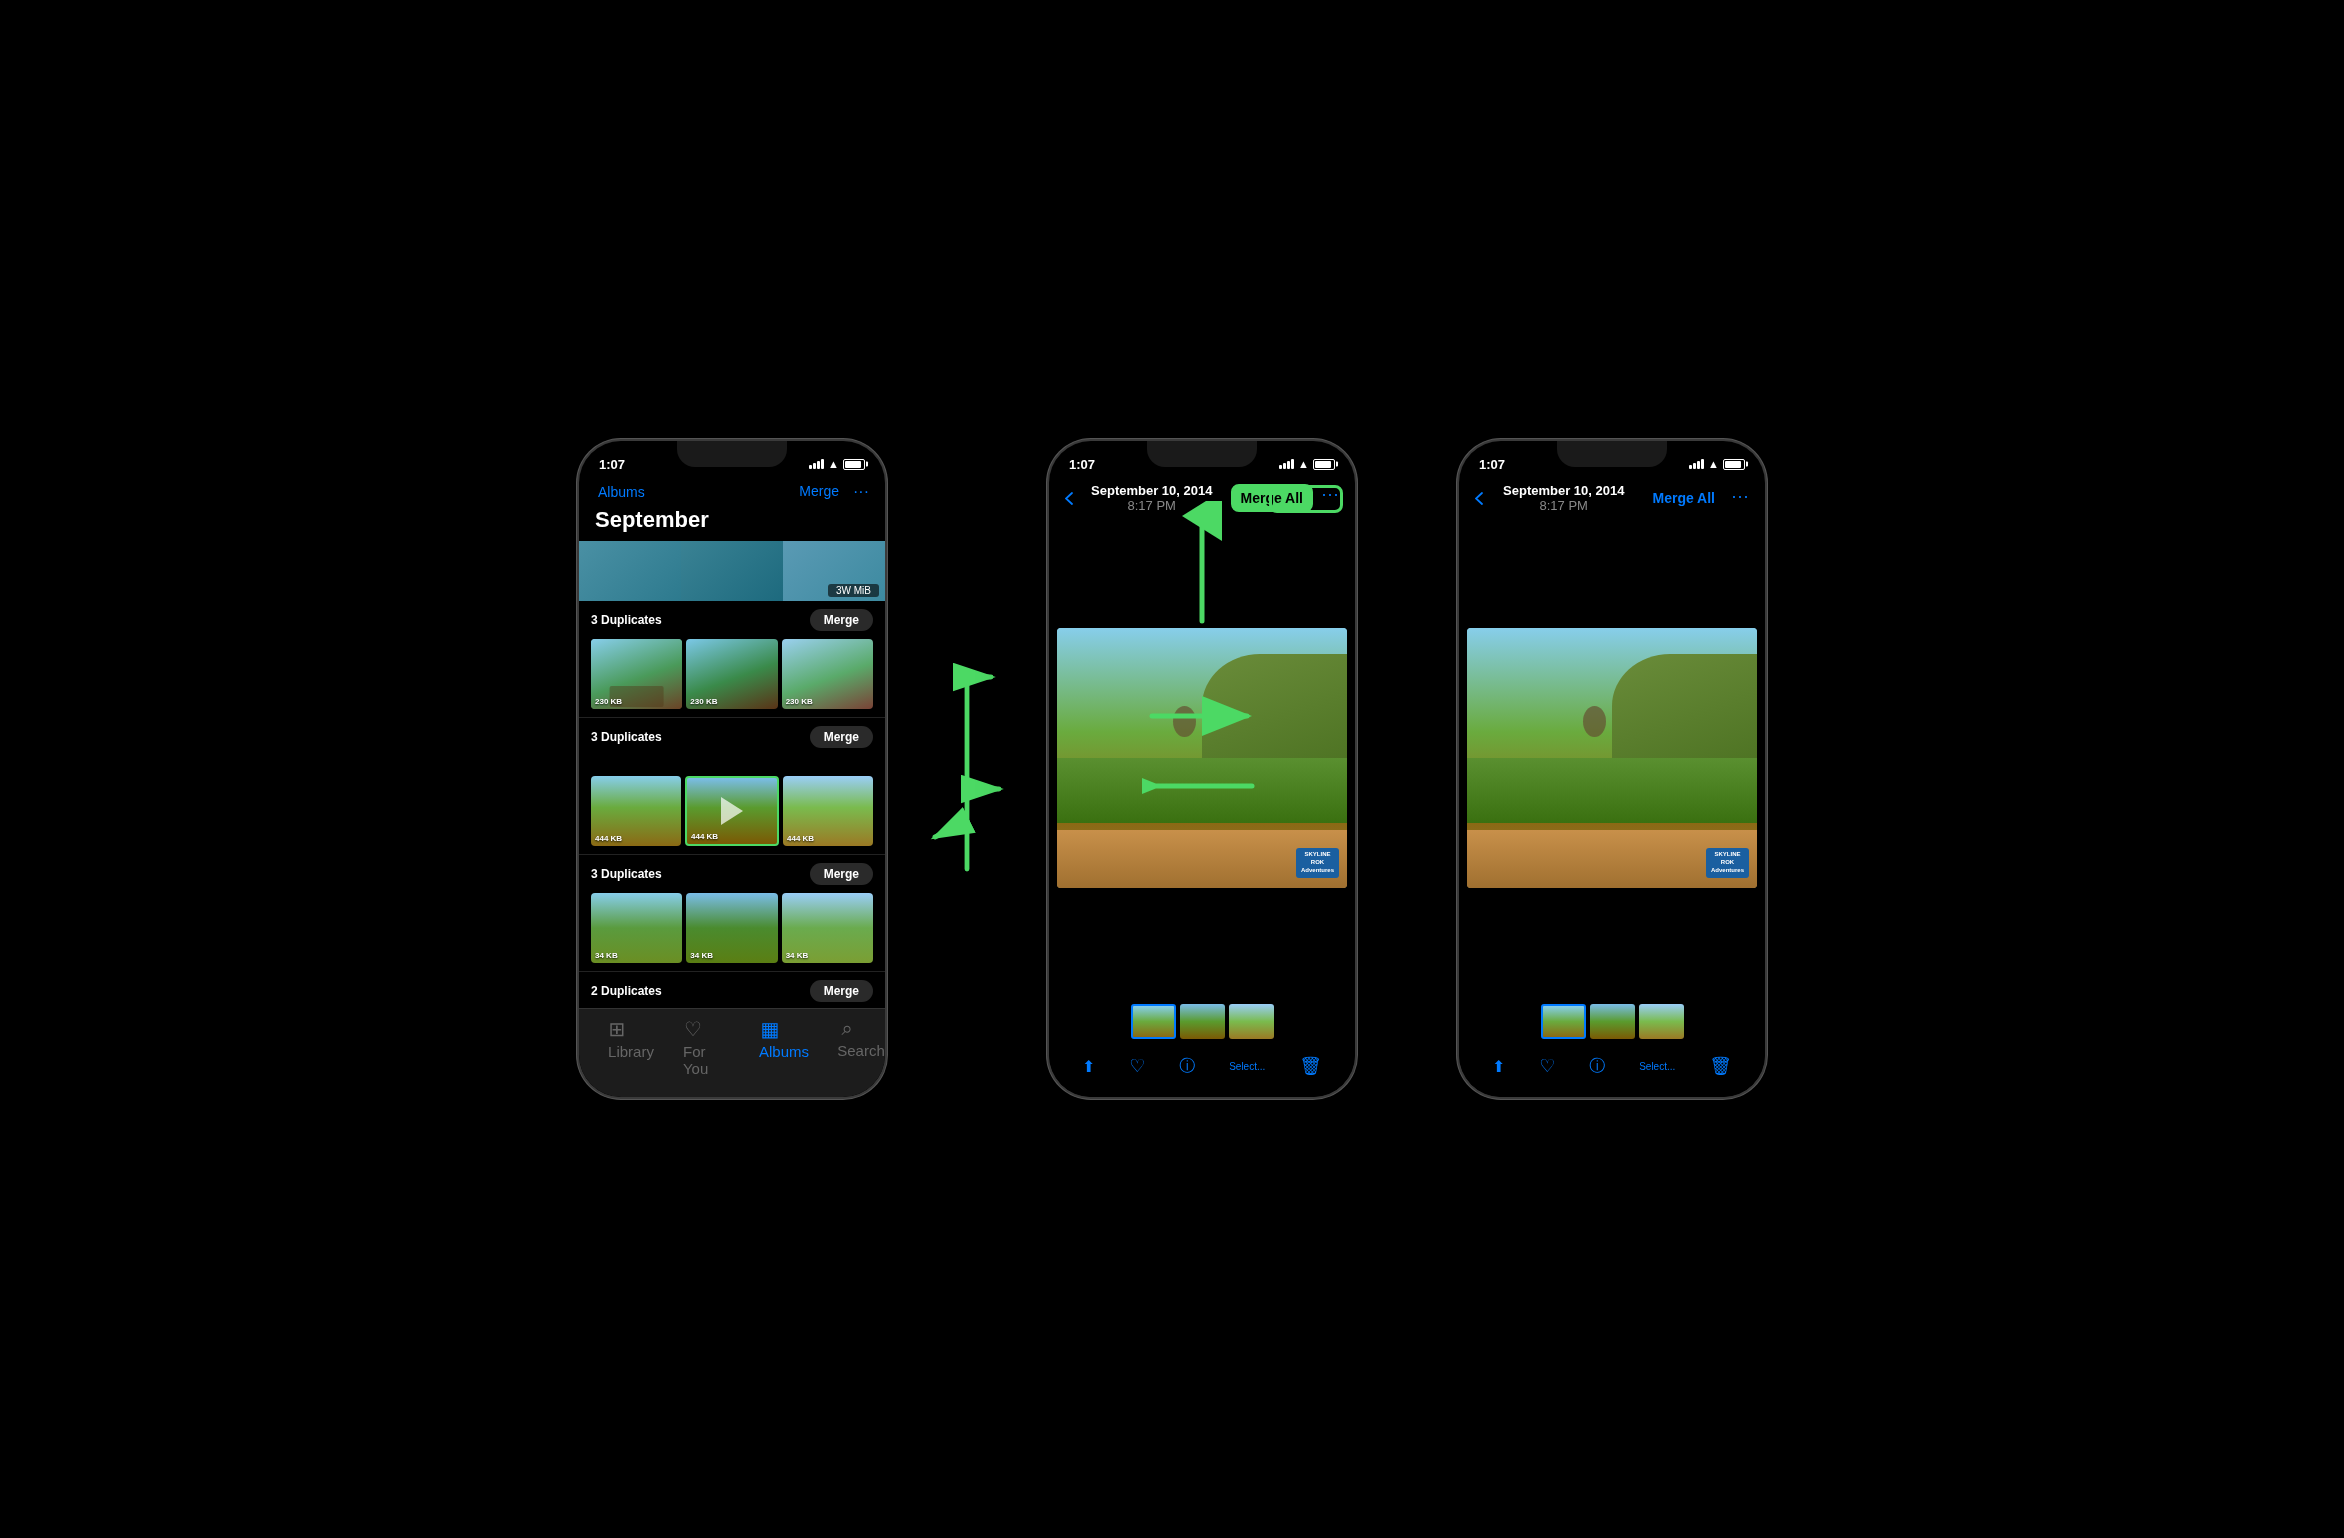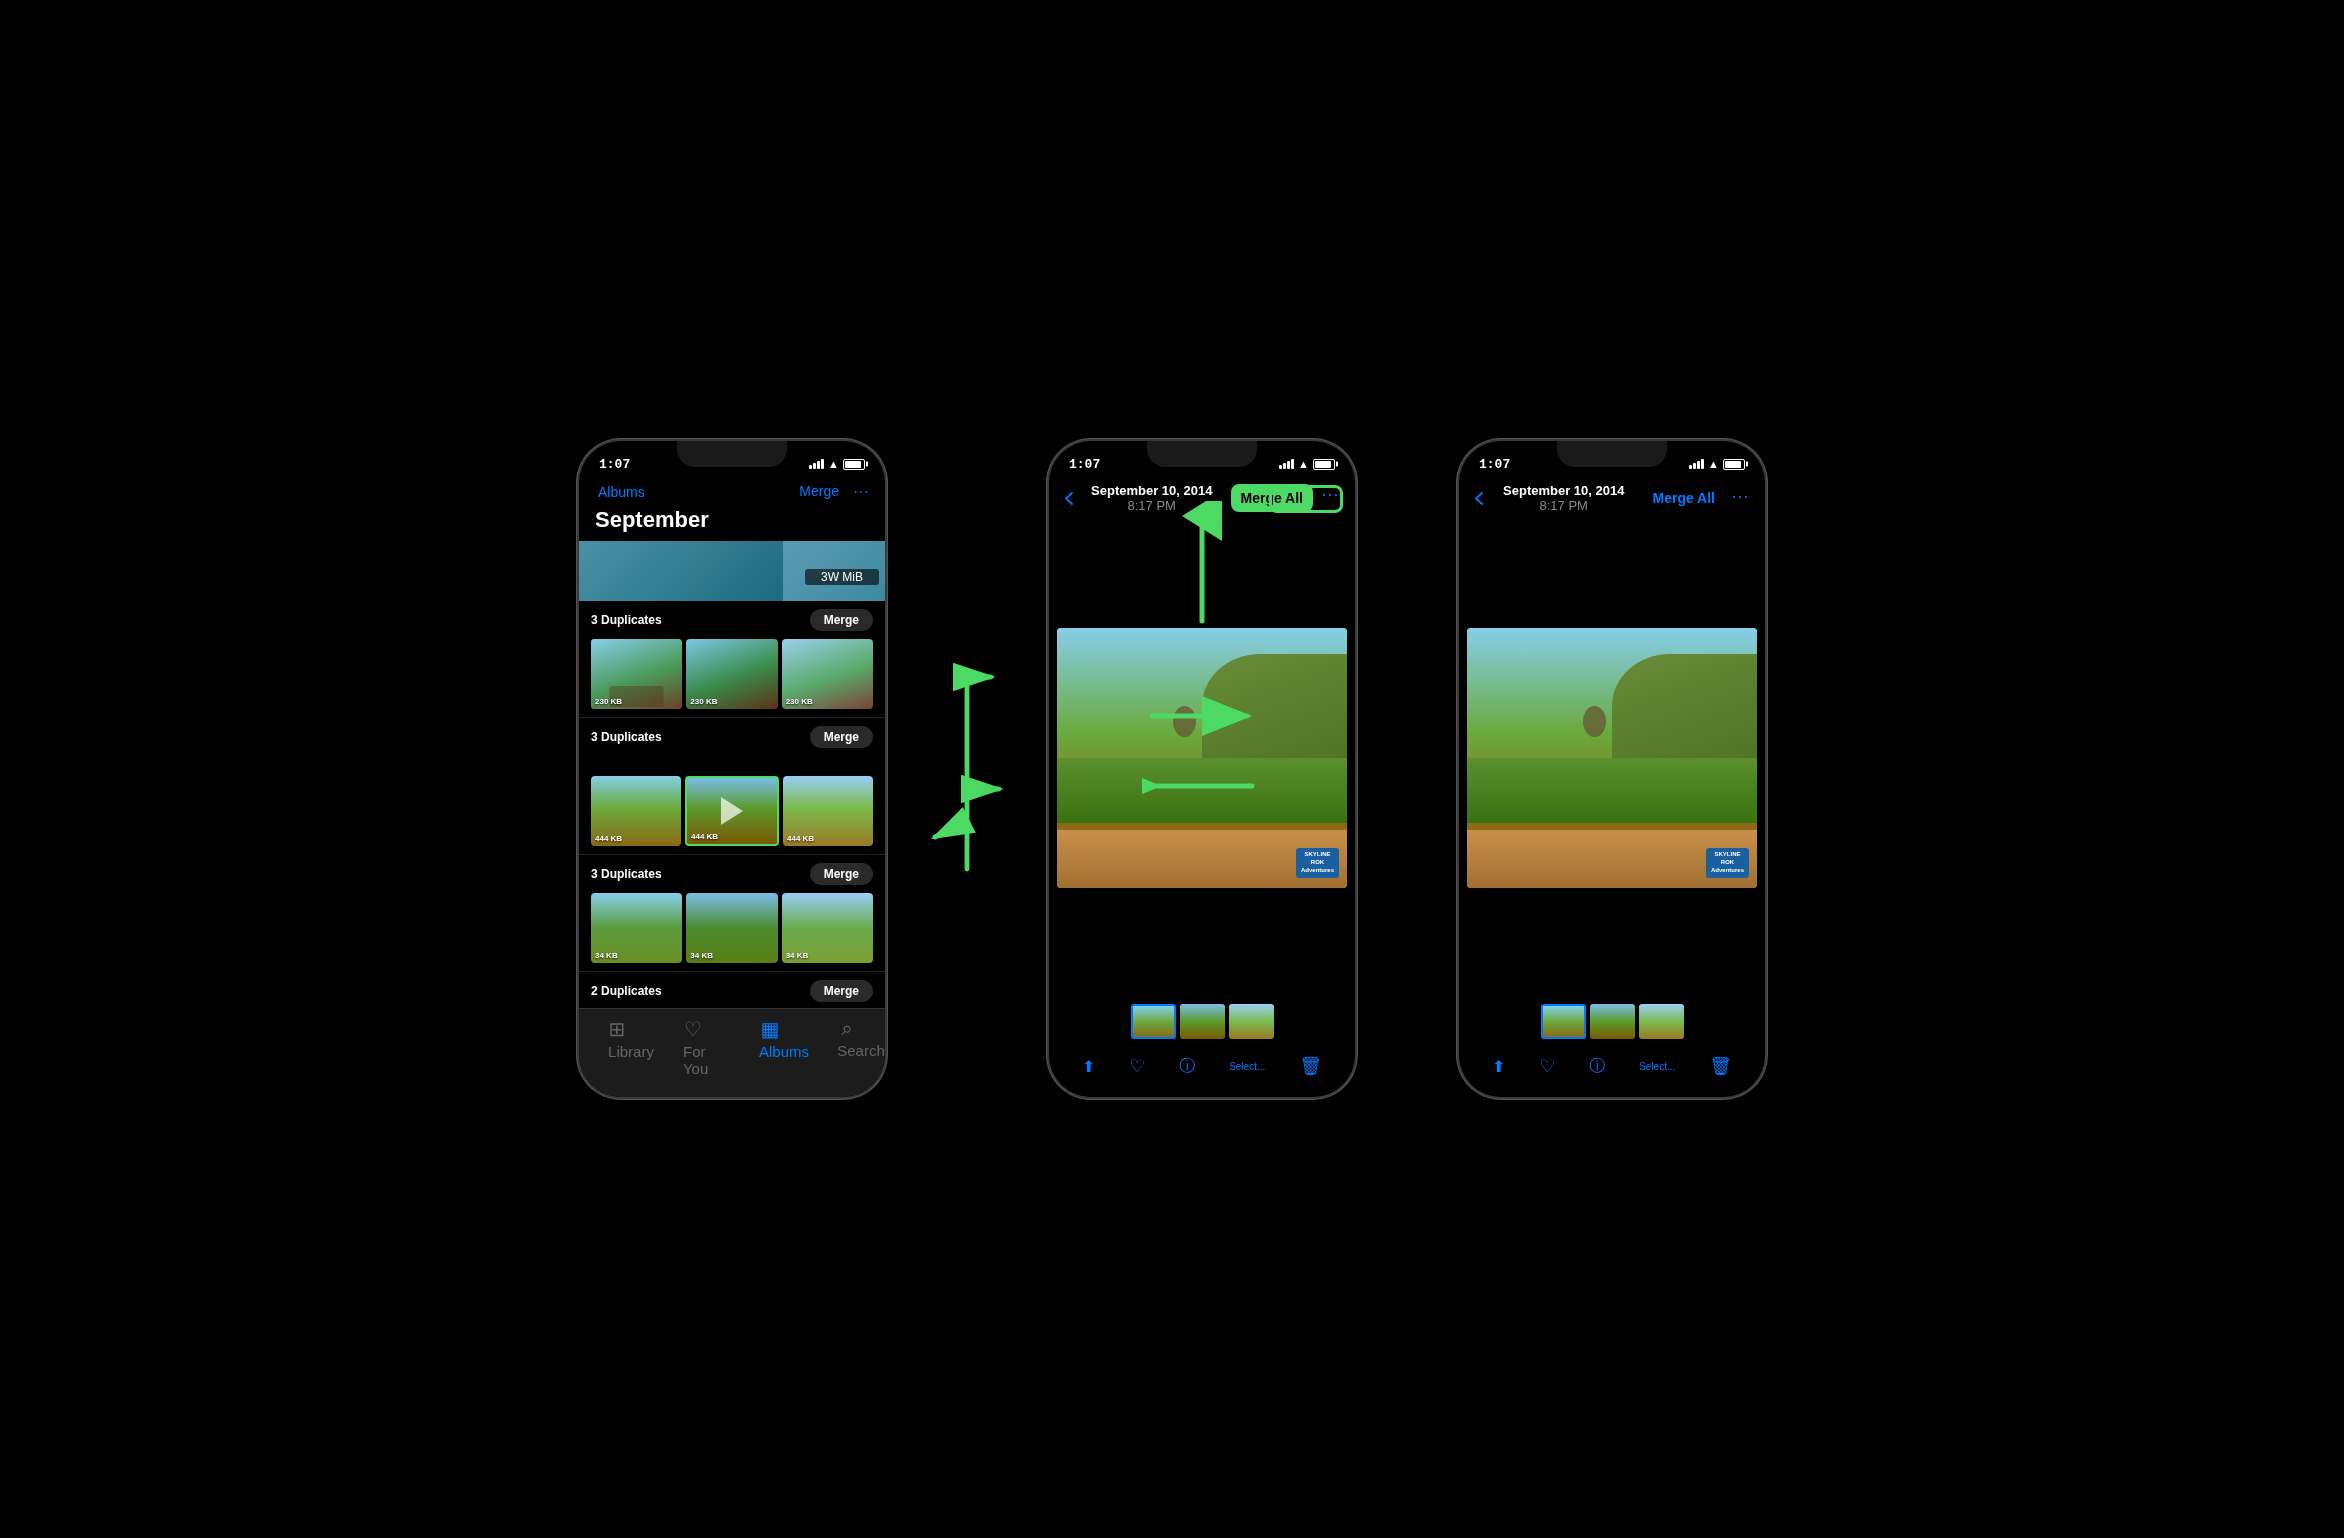--- a/index.html
+++ b/index.html
@@ -55,21 +55,21 @@
       display: flex;
       justify-content: space-between;
       align-items: center;
       padding: 12px 20px 4px;
       color: #fff;
       font-size: 11px;
       font-weight: 600;
       min-height: 38px;
       flex-shrink: 0;
     }
-    .status-bar .time { font-size: 13px; font-weight: 700; font-family: Liberation Mono, monospace; }
+    .status-bar .time { font-size: 13px; font-weight: 700; }
     .status-icons { display: flex; gap: 4px; align-items: center; }
     .signal-bars { display: flex; gap: 1px; align-items: flex-end; }
     .signal-bars span {
       background: #fff;
       width: 3px;
       display: inline-block;
       border-radius: 1px;
     }
     .wifi-icon { font-size: 11px; }
     .battery {
@@ -156,26 +156,26 @@
     .top-banner {
       width: 100%;
       height: 60px;
       background: linear-gradient(135deg, #1a6b8a 0%, #2d8fa8 50%, #1e7a9a 100%);
       position: relative;
       overflow: hidden;
       flex-shrink: 0;
     }
     .banner-label {
       position: absolute;
-      bottom: 16px;
+      bottom: 4px;
       right: 6px;
       background: rgba(0,0,0,0.6);
       color: #fff;
-      font-size: 12px;
-      padding: 1px 16px;
+      font-size: 10px;
+      padding: 1px 8px;
       border-radius: 3px;
     }
 
     
     .dup-group {
       padding: 8px 12px;
       border-bottom: 1px solid #222;
     }
     .dup-header {
       display: flex;

